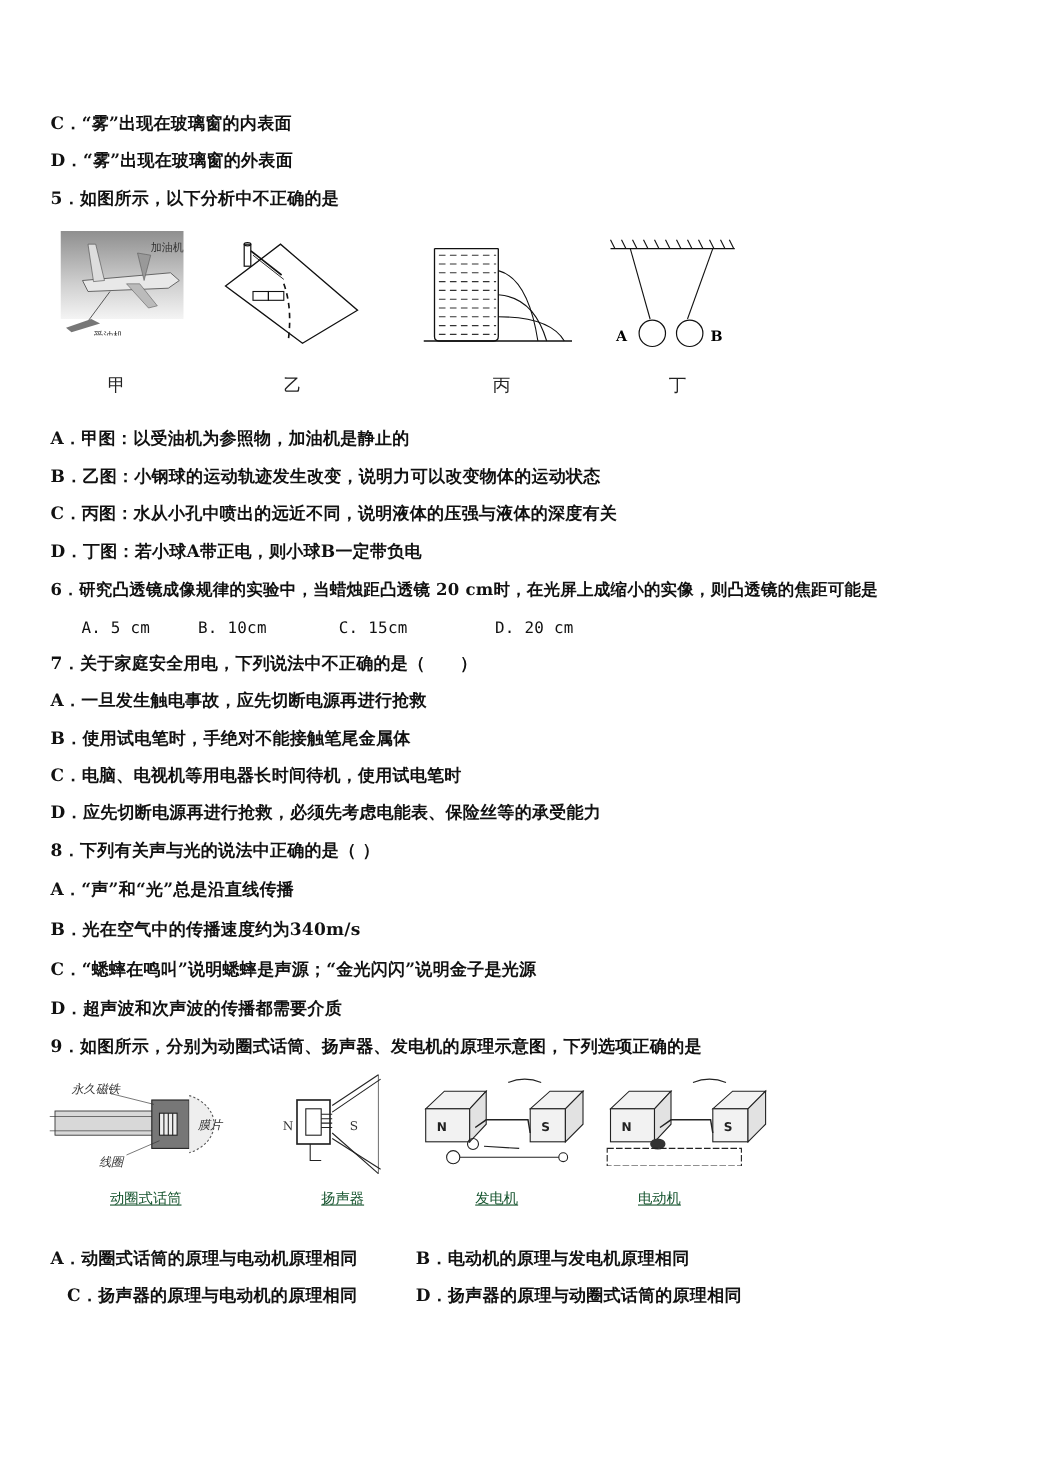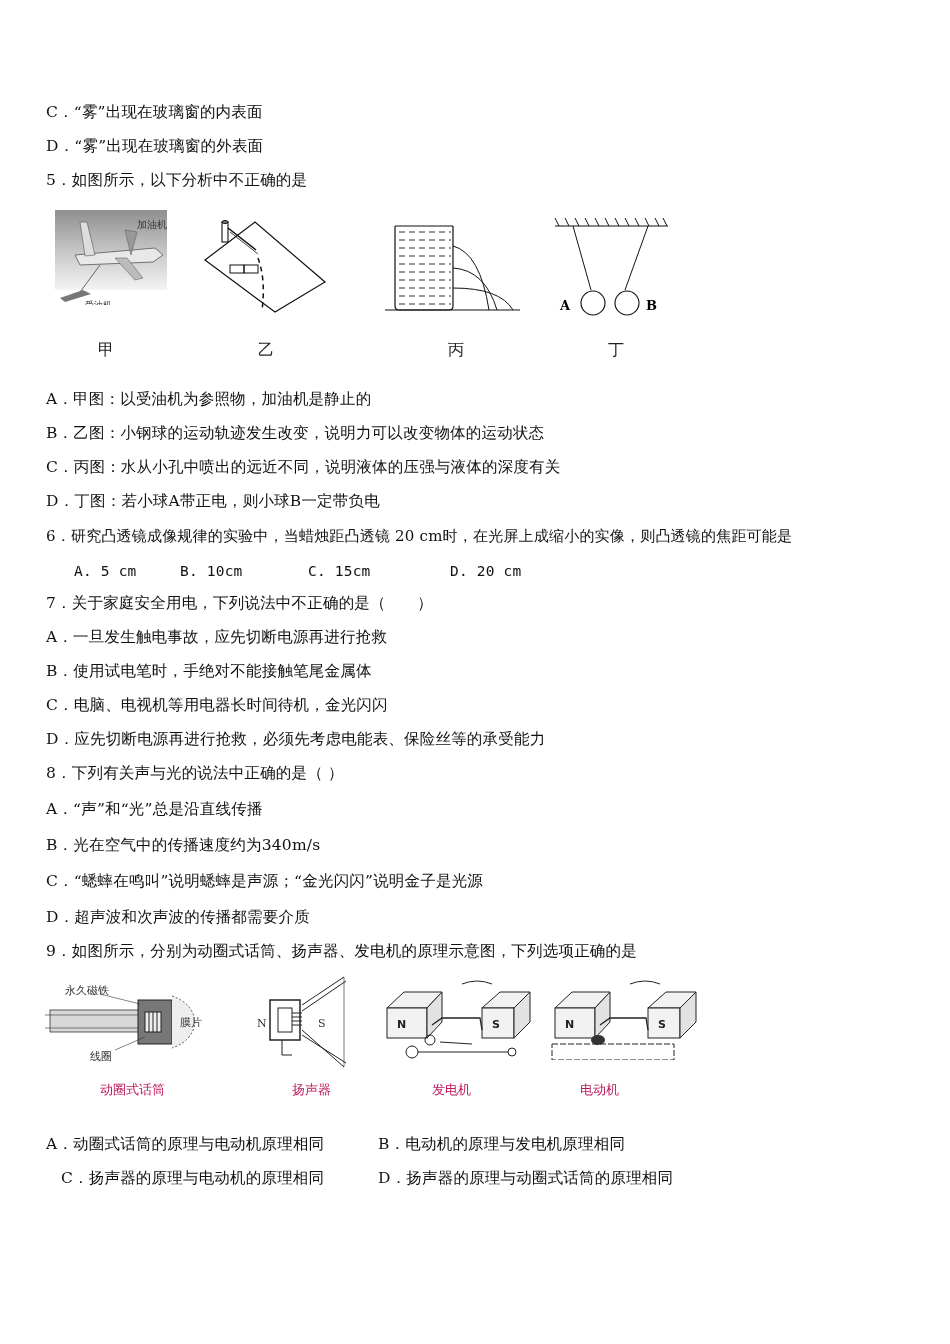--- a/index.html
+++ b/index.html
@@ -2,27 +2,27 @@
 <html><head>
 <meta charset="utf-8">
 <style>
   html, body { margin: 0; padding: 0; background: #ffffff; }
   body {
     width: 950px; height: 1344px; position: relative; overflow: hidden;
     font-family: "DejaVu Serif", "Liberation Serif", serif;
     color: #111;
   }
   .line {
-    position: absolute; left: 46px; font-size: 15.5px; font-weight: normal;
+    position: absolute; left: 46px; font-size: 15.5px; font-weight: bold;
     white-space: nowrap; line-height: 20px; letter-spacing: 0.2px;
   }
   .mono { font-family: "DejaVu Sans Mono", "Liberation Mono", monospace; font-weight: normal; font-size: 14.5px; margin-left: 28px; }
   .fig { position: absolute; }
   .cap { position: absolute; font-size: 16px; font-family: "DejaVu Sans", sans-serif; font-weight: normal; color: #222; }
-  .figlabel { position: absolute; font-size: 12px; font-family: "DejaVu Sans", sans-serif; color: #be185d; }
+  .figlabel { position: absolute; font-size: 12px; font-family: "DejaVu Sans", sans-serif; color: #14532d; text-decoration: underline; }
   .opt { position: absolute; }
 </style>
 </head>
 <body>
 
 <div class="line" style="top:102px">C．“雾”出现在玻璃窗的内表面</div>
 <div class="line" style="top:136px">D．“雾”出现在玻璃窗的外表面</div>
 
 <div class="line" style="top:170px">5．如图所示，以下分析中不正确的是</div>
 
@@ -121,32 +121,32 @@
 
 <div class="line" style="top:526px; font-size:15px;">6．研究凸透镜成像规律的实验中，当蜡烛距凸透镜 20 cm时，在光屏上成缩小的实像，则凸透镜的焦距可能是</div>
 <div class="line mono opt" style="top:561px; left:46px">A. 5 cm</div>
 <div class="line mono opt" style="top:561px; left:152px">B. 10cm</div>
 <div class="line mono opt" style="top:561px; left:280px">C. 15cm</div>
 <div class="line mono opt" style="top:561px; left:422px">D. 20 cm</div>
 
 <div class="line" style="top:593px">7．关于家庭安全用电，下列说法中不正确的是（　　）</div>
 <div class="line" style="top:627px">A．一旦发生触电事故，应先切断电源再进行抢救</div>
 <div class="line" style="top:661px">B．使用试电笔时，手绝对不能接触笔尾金属体</div>
-<div class="line" style="top:695px">C．电脑、电视机等用电器长时间待机，金光闪闪</div>
+<div class="line" style="top:695px">C．电脑、电视机等用电器长时间待机，使用试电笔时</div>
 <div class="line" style="top:729px">D．应先切断电源再进行抢救，必须先考虑电能表、保险丝等的承受能力</div>
 
 <div class="line" style="top:763px">8．下列有关声与光的说法中正确的是（ ）</div>
 <div class="line" style="top:799px">A．“声”和“光”总是沿直线传播</div>
 <div class="line" style="top:835px">B．光在空气中的传播速度约为340m/s</div>
 <div class="line" style="top:871px">C．“蟋蟀在鸣叫”说明蟋蟀是声源；“金光闪闪”说明金子是光源</div>
 <div class="line" style="top:907px">D．超声波和次声波的传播都需要介质</div>
 
 <div class="line" style="top:941px">9．如图所示，分别为动圈式话筒、扬声器、发电机的原理示意图，下列选项正确的是</div>
 
-<div class="fig" style="left:45px; top:982px; width:180px; height:90px;">
+<div class="fig" style="left:45px; top:982px; width:180px; height:90px;font-style:italic;">
   <svg width="180" height="90" viewBox="0 0 180 90">
     <rect x="5" y="28" width="90" height="22" fill="#d8d8d8" stroke="#333" stroke-width="0.8"></rect>
     <line x1="0" y1="33" x2="95" y2="33" stroke="#333" stroke-width="0.6"></line>
     <line x1="0" y1="46" x2="95" y2="46" stroke="#333" stroke-width="0.6"></line>
     <rect x="93" y="18" width="34" height="44" fill="#777" stroke="#222"></rect>
     <rect x="100" y="30" width="16" height="20" fill="#eee" stroke="#222"></rect>
     <g stroke="#222" stroke-width="1">
         <line x1="104" y1="30" x2="104" y2="50"></line>
         <line x1="108" y1="30" x2="108" y2="50"></line>
         <line x1="112" y1="30" x2="112" y2="50"></line>

